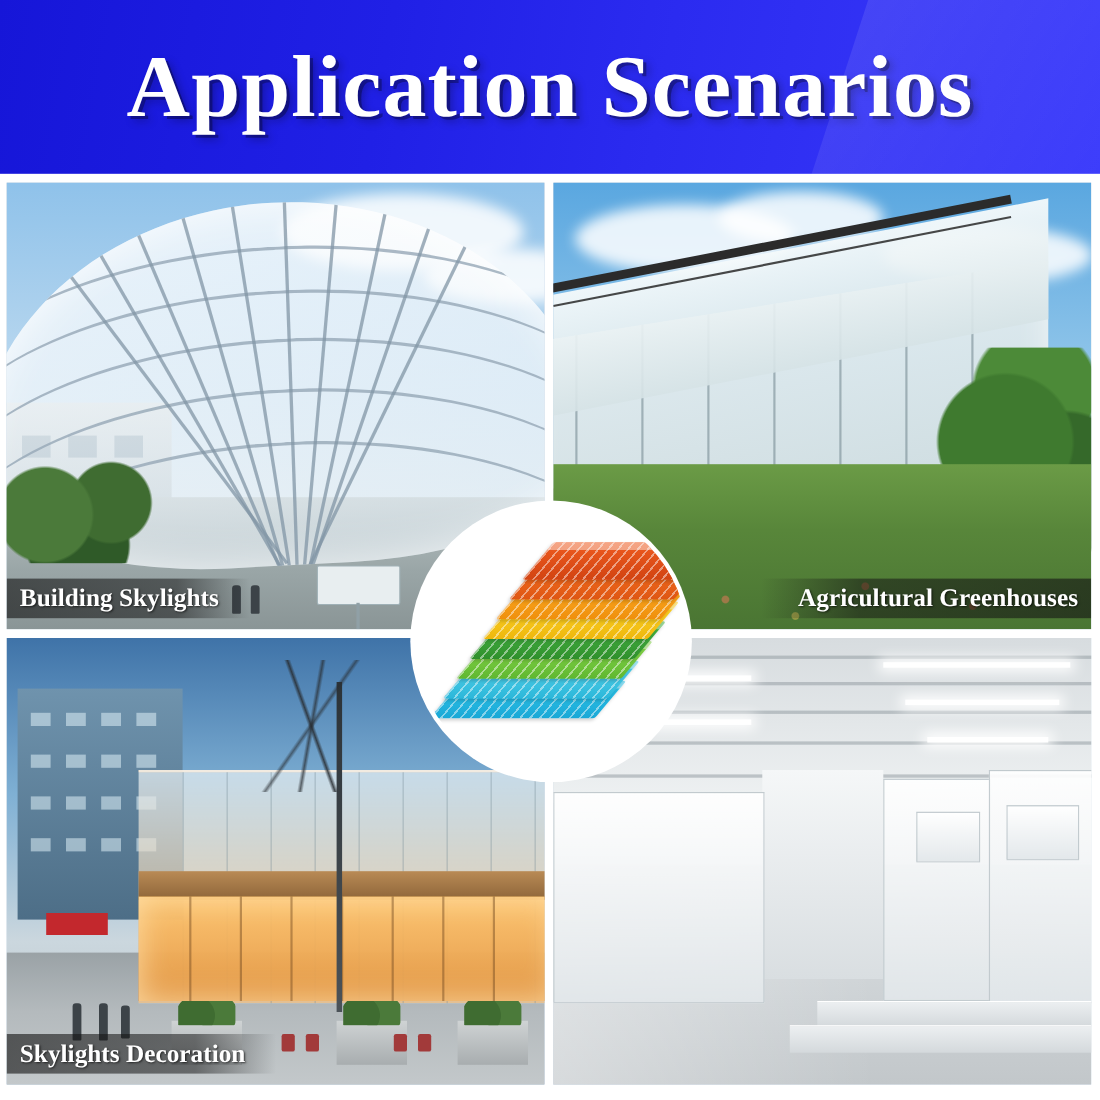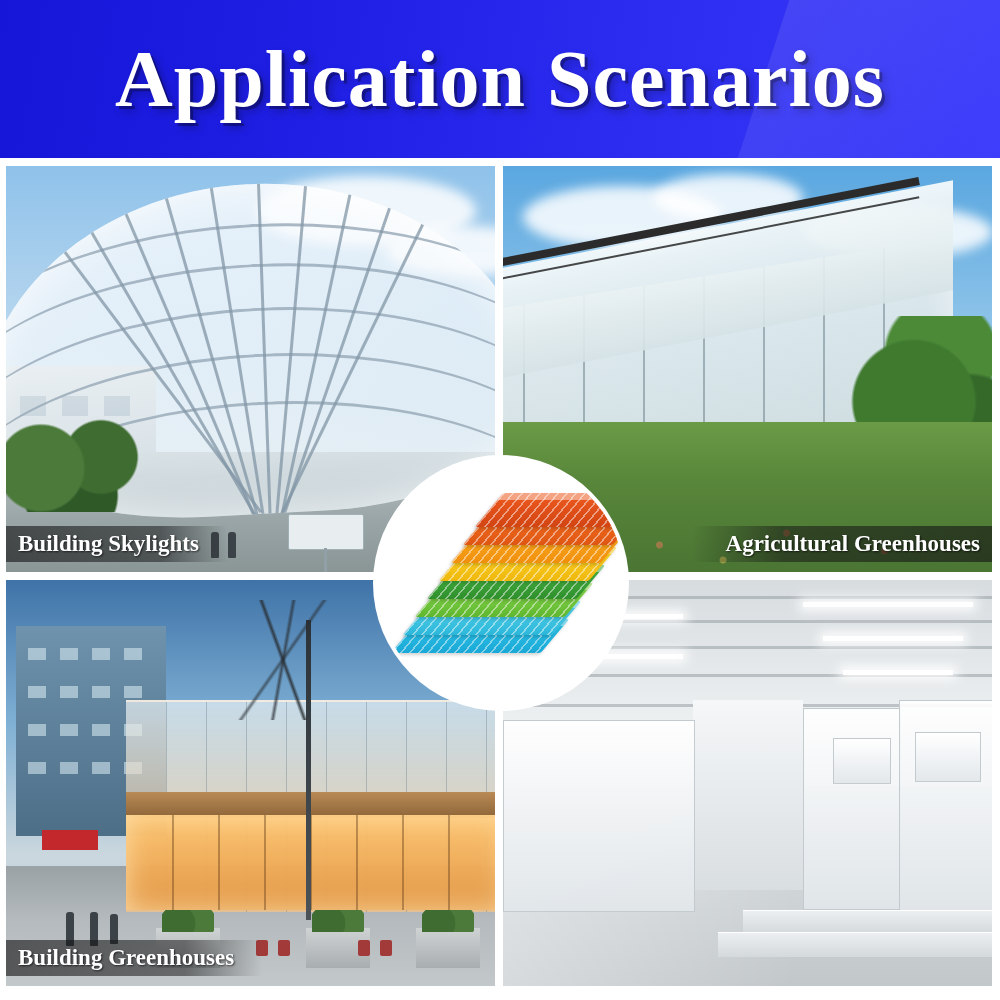--- a/index.html
+++ b/index.html
@@ -491,21 +491,21 @@
         <div class="planter" style="left:150px;"></div>
         <div class="planter" style="left:300px;"></div>
         <div class="planter" style="left:410px;"></div>
         <div class="chair" style="left:250px;"></div>
         <div class="chair" style="left:272px;"></div>
         <div class="chair" style="left:352px;"></div>
         <div class="chair" style="left:374px;"></div>
         <div class="person" style="left:60px; bottom:40px; height:34px;"></div>
         <div class="person" style="left:84px; bottom:40px; height:34px;"></div>
         <div class="person" style="left:104px; bottom:42px; height:30px;"></div>
-        <div class="caption left">Building Greenhouses</div>
+        <div class="caption left">Skylights Decoration</div>
       </div>
     </div>
 
     <div class="cell br">
       <div class="photo">
         <div class="int4"></div>
         <div class="ceil4">
           <div class="beam" style="top:16px;"></div>
           <div class="beam" style="top:40px;"></div>
           <div class="beam" style="top:66px;"></div>

